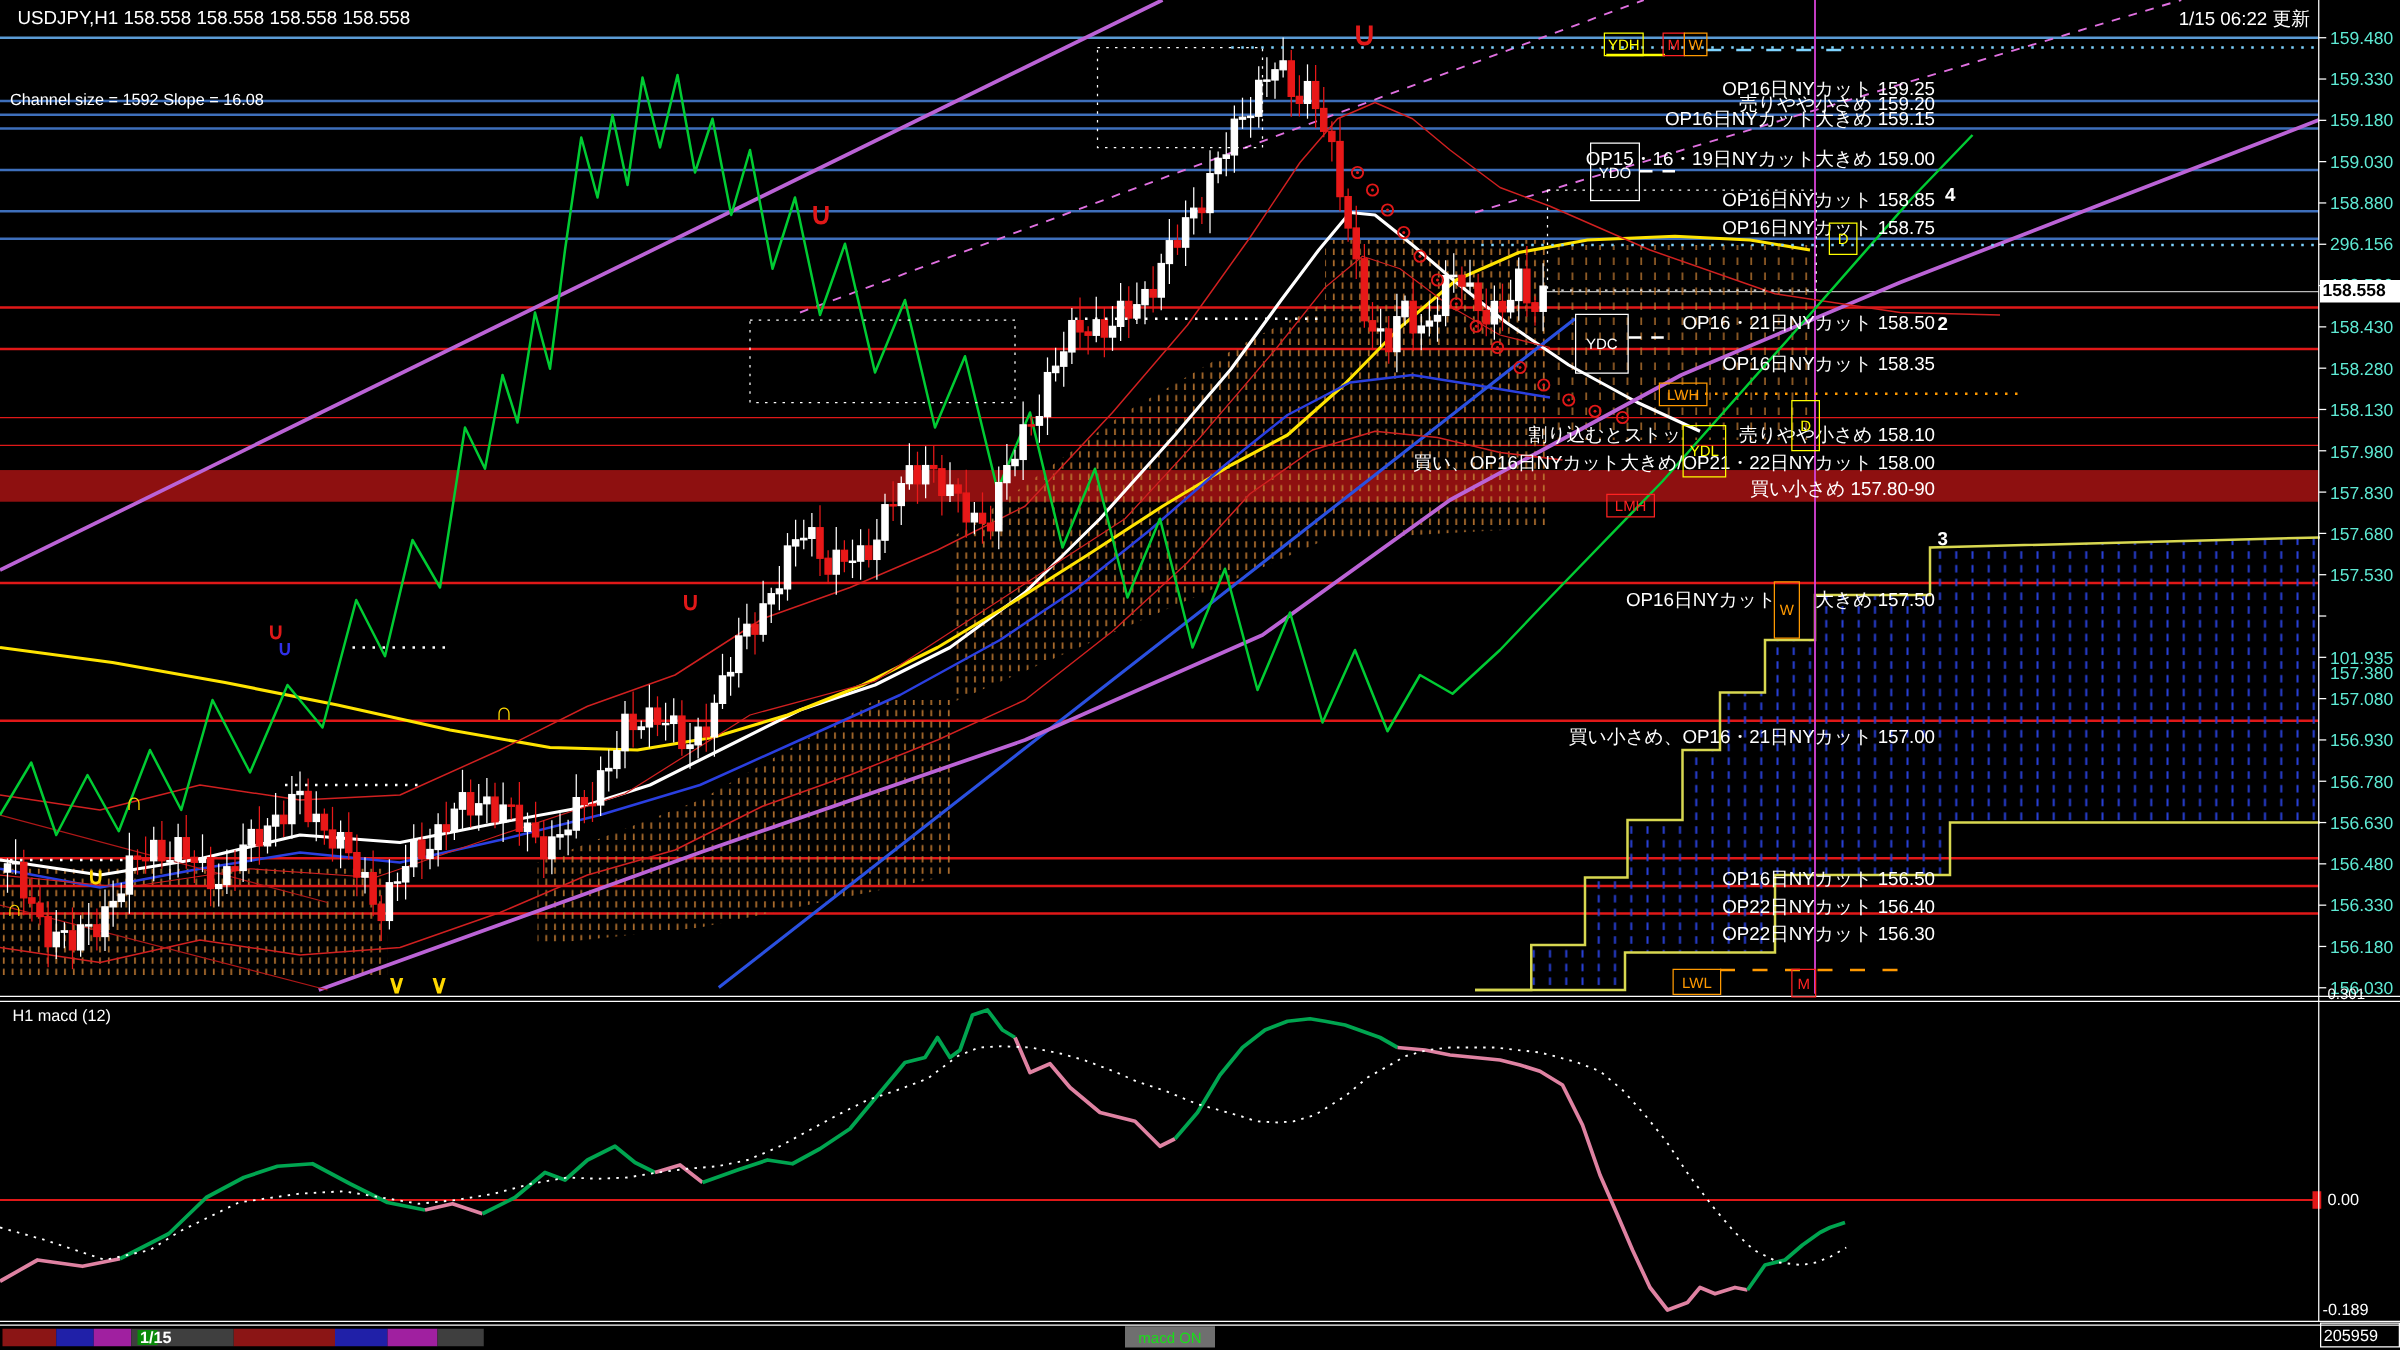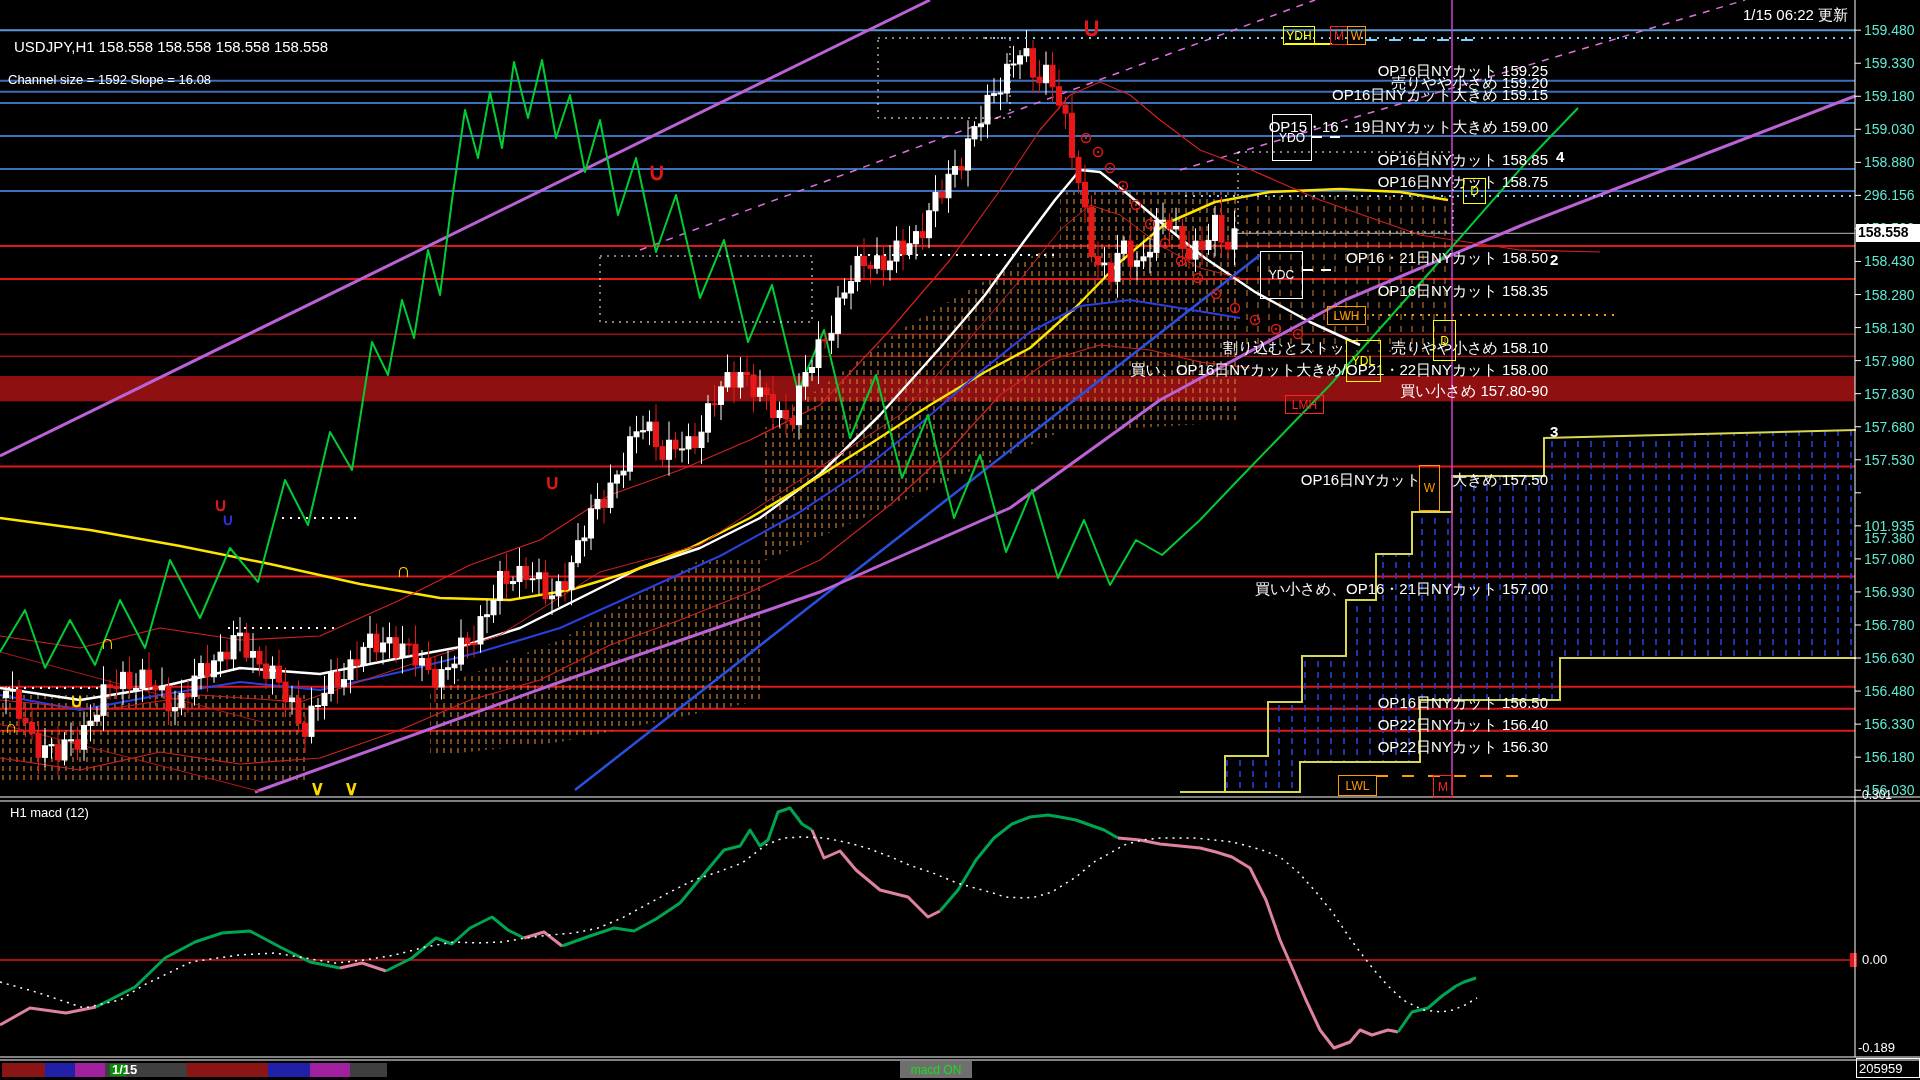--- a/index.html
+++ b/index.html
@@ -6,21 +6,21 @@
   #root{position:relative;width:1920px;height:1080px;background:#000;overflow:hidden;
         font-family:"Liberation Sans",sans-serif;}
   #chart-svg{position:absolute;left:0;top:0;}
   .abs{position:absolute;white-space:nowrap;}
   .wtxt{color:#fff;}
   .ra{transform:translateX(-100%);}
   .ann{font-size:15px;color:#fff;}
   .tick{font-size:14px;color:#5eead4;}
   .lbox{position:absolute;border:1px solid;font-size:12px;display:flex;align-items:center;justify-content:center;background:transparent;}
   .sym{position:absolute;font-weight:bold;line-height:1;}
-  #title-bar{left:14px;top:6px;font-size:15px;margin-top:32px;}
+  #title-bar{left:14px;top:6px;font-size:15px;}
   #channel-info{left:8px;top:72px;font-size:13px;}
   #big-title{left:55px;top:80px;font-size:46px;font-weight:bold;letter-spacing:2px;}
   #top-note{left:1543px;top:6px;font-size:15px;}
   #update-time{left:1848px;top:6px;font-size:15px;text-align:right;}
   #current-price-box{left:1856px;top:224px;width:62px;height:18px;background:#fff;color:#000;
       font-size:14px;font-weight:bold;padding-left:2px;}
   #macd-label{left:10px;top:805px;font-size:13px;}
   #macd-max{left:1862px;top:788px;font-size:12px;}
   #macd-zero{left:1862px;top:952px;font-size:13px;}
   #macd-min{left:1858px;top:1040px;font-size:13px;}

